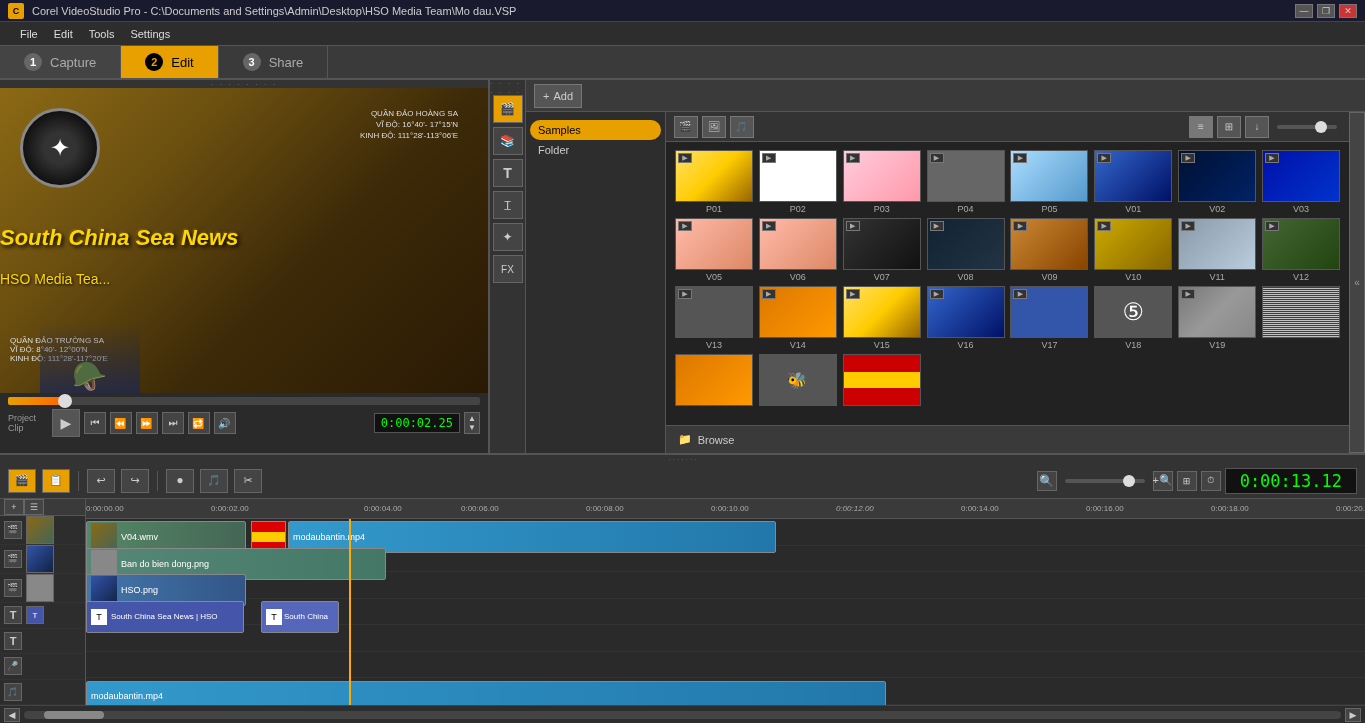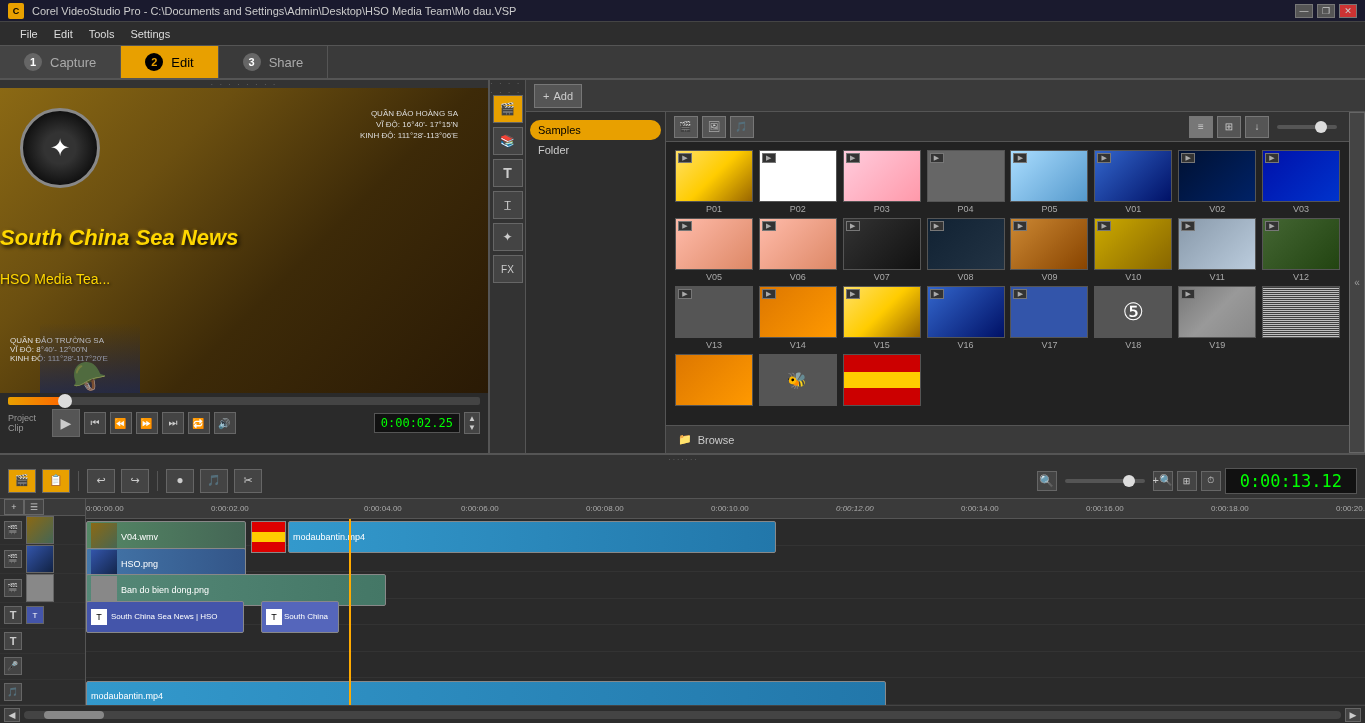--- a/index.html
+++ b/index.html
@@ -746,30 +746,30 @@
             <span>V04.wmv</span>
           </div>
 
           <div class="clip-flag" style="background:linear-gradient(180deg,#dd0000 33%,#ffcc00 33% 66%,#dd0000 66%);"></div>
           <div class="track-clip clip-modau">
             <span>modaubantin.mp4</span>
           </div>
         </div>
 
         <div class="track-row">
+          <div class="track-clip clip-ban">
+            <div style="width:26px;height:28px;background:#888;margin-right:4px;flex-shrink:0;"></div>
+            <span>Ban do bien dong.png</span>
+          </div>
+        </div>
+
+        <div class="track-row">
           <div class="track-clip clip-hso">
             <div style="width:26px;height:28px;background:linear-gradient(135deg,#3355aa,#112244);margin-right:4px;flex-shrink:0;"></div>
             <span>HSO.png</span>
-          </div>
-        </div>
-
-        <div class="track-row">
-          <div class="track-clip clip-ban">
-            <div style="width:26px;height:28px;background:#888;margin-right:4px;flex-shrink:0;"></div>
-            <span>Ban do bien dong.png</span>
           </div>
         </div>
 
         <div class="track-row">
           <div class="track-clip clip-text1">
             <div style="width:16px;height:16px;background:#fff;color:#000;font-size:9px;display:flex;align-items:center;justify-content:center;margin-right:4px;flex-shrink:0;">T</div>
             <span style="font-size:8px;">South China Sea News | HSO</span>
           </div>
           <div class="track-clip clip-text2" style="left:175px;width:78px;">
             <div style="width:16px;height:16px;background:#fff;color:#000;font-size:9px;display:flex;align-items:center;justify-content:center;margin-right:2px;flex-shrink:0;">T</div>

